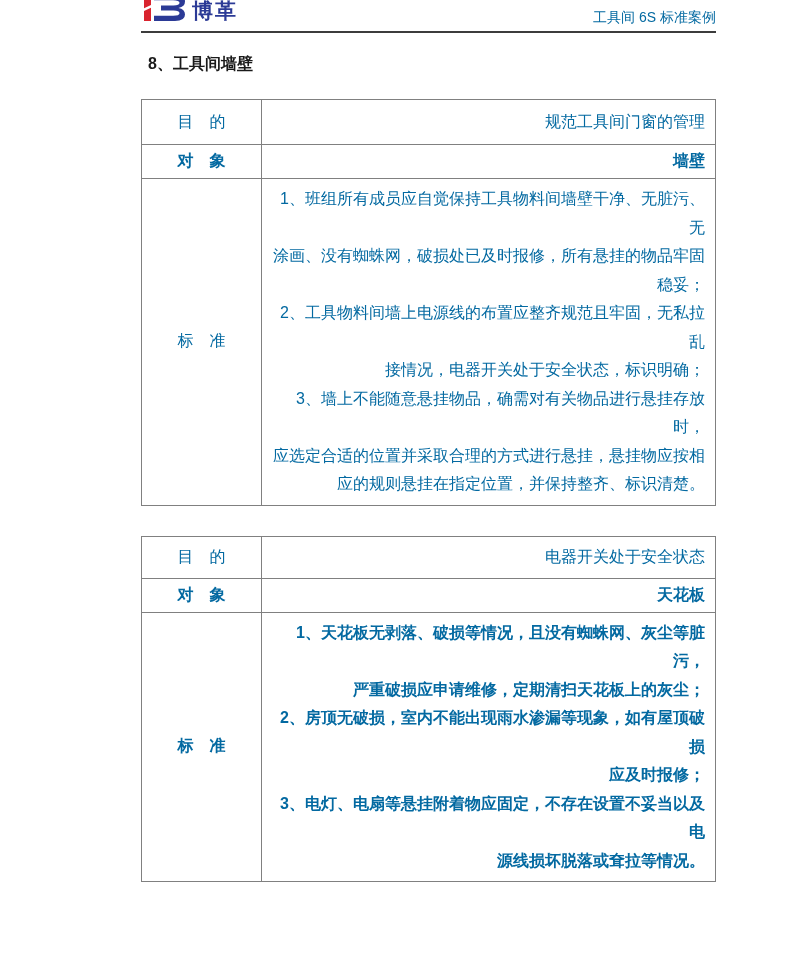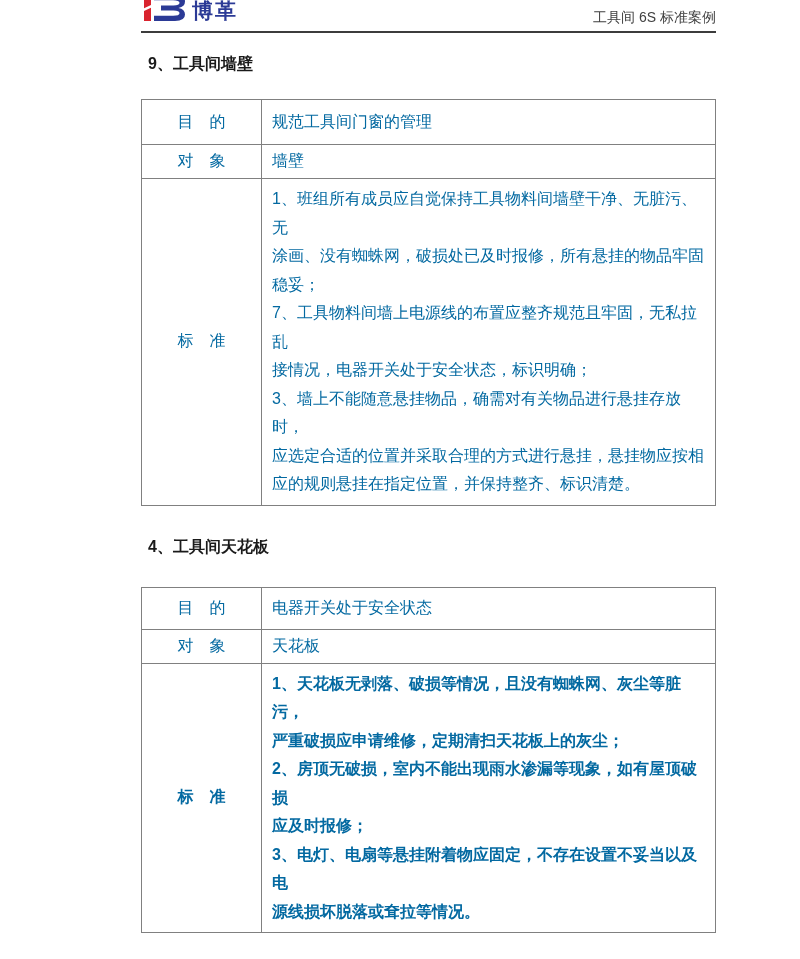--- a/index.html
+++ b/index.html
@@ -22,21 +22,21 @@
     padding-top: 2px;
   }
   .logo { display: flex; align-items: center; gap: 5px; }
   .logo-text {
     font-size: 21px;
     font-weight: bold;
     color: #2b3a96;
     letter-spacing: 2px;
     line-height: 1;
   }
-  .doc-title { font-size: 14px; color: #404040; line-height: 1.2; }
+  .doc-title { font-size: 14px; color: #0369a1; line-height: 1.2; }
 
   
   h2 {
     font-size: 16px;
     font-weight: bold;
     color: #1a1a1a;
     padding-left: 7px;
     line-height: 20px;
   }
   .heading-3   { margin-top: 21px; }
@@ -51,23 +51,23 @@
   .table-walls   { margin-top: 25px; }
   .table-ceiling { margin-top: 30px; }
   td {
     border: 1px solid #808080;
     font-size: 16px;
     color: #0369a1;
     vertical-align: middle;
     background: #ffffff;
   }
   td.label-cell { width: 120px; text-align: center; }
-  td.content-cell { padding: 6px 10px; white-space: pre-line; }
+  td.content-cell { padding: 6px 10px; white-space: pre-line; text-align: right; }
   tr.row-h45 td { height: 45px; }
-  tr.row-h43 td { height: 31px; }
+  tr.row-h43 td { height: 31px; font-weight: bold; }
   tr.row-h42 td { height: 42px; }
   tr.row-std1 td { height: 237px; }
   tr.row-std2 td { height: 175px; font-weight: bold; }
   tr.row-std1 td.content-cell,
   tr.row-std2 td.content-cell { line-height: 28.5px; }
 </style>
 </head>
 <body>
 
 <div class="page">
@@ -79,47 +79,46 @@
           <polygon points="3,1 10,1 10,11 3,14.2" fill="#d9232e"></polygon>
           <polygon points="3,17 10,13.8 10,27 3,27" fill="#d9232e"></polygon>
           <path d="M13 1 H34 Q44 1 44 7.5 Q44 12.8 37.5 13.9 Q44 15 44 20.5 Q44 27 34 27 H13 V21.8 H32 Q38.5 21.8 38.5 19.3 Q38.5 16.6 32.5 16.6 H20 V11.4 H32.5 Q38.5 11.4 38.5 8.7 Q38.5 6.2 32 6.2 H13 Z" fill="#2b3a96"></path>
         </svg>
       </span>
       <span class="logo-text">博革</span>
     </div>
     <div class="doc-title">工具间 6S 标准案例</div>
   </div>
 
-  <h2 class="heading-3">9、工具间墙壁</h2>
+  <h2 class="heading-3">8、工具间墙壁</h2>
 
   <table class="table-walls">
     <tbody>
         <tr class="row-h45">
       <td class="label-cell">目　的</td>
       <td class="content-cell">规范工具间门窗的管理</td>
     </tr>
     <tr class="row-h43">
       <td class="label-cell">对　象</td>
       <td class="content-cell">墙壁</td>
     </tr>
     <tr class="row-std1">
       <td class="label-cell">标　准</td>
       <td class="content-cell">1、班组所有成员应自觉保持工具物料间墙壁干净、无脏污、无
 涂画、没有蜘蛛网，破损处已及时报修，所有悬挂的物品牢固
 稳妥；
-7、工具物料间墙上电源线的布置应整齐规范且牢固，无私拉乱
+2、工具物料间墙上电源线的布置应整齐规范且牢固，无私拉乱
 接情况，电器开关处于安全状态，标识明确；
 3、墙上不能随意悬挂物品，确需对有关物品进行悬挂存放时，
 应选定合适的位置并采取合理的方式进行悬挂，悬挂物应按相
 应的规则悬挂在指定位置，并保持整齐、标识清楚。</td>
     </tr>
   </tbody>
     </table>
 
-  <h2 class="heading-4">4、工具间天花板</h2>
 
   <table class="table-ceiling">
     <tbody>
         <tr class="row-h42">
       <td class="label-cell">目　的</td>
       <td class="content-cell">电器开关处于安全状态</td>
     </tr>
     <tr class="row-h43">
       <td class="label-cell">对　象</td>
       <td class="content-cell">天花板</td>

